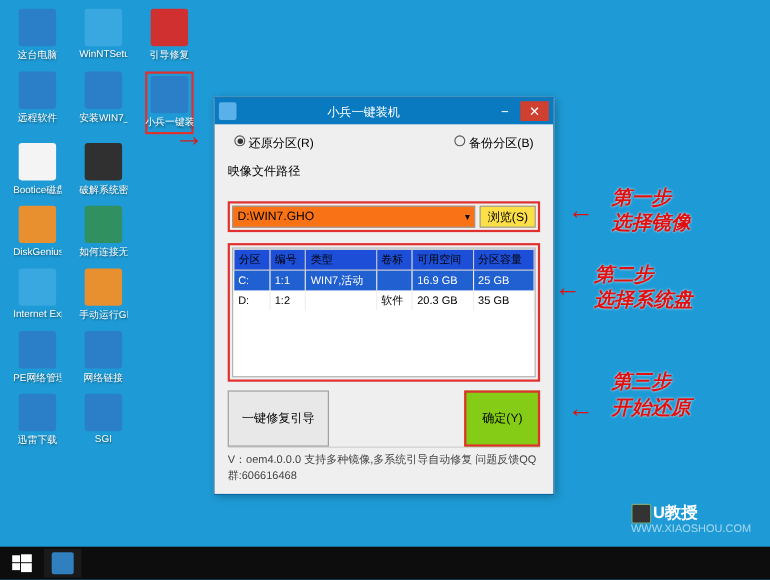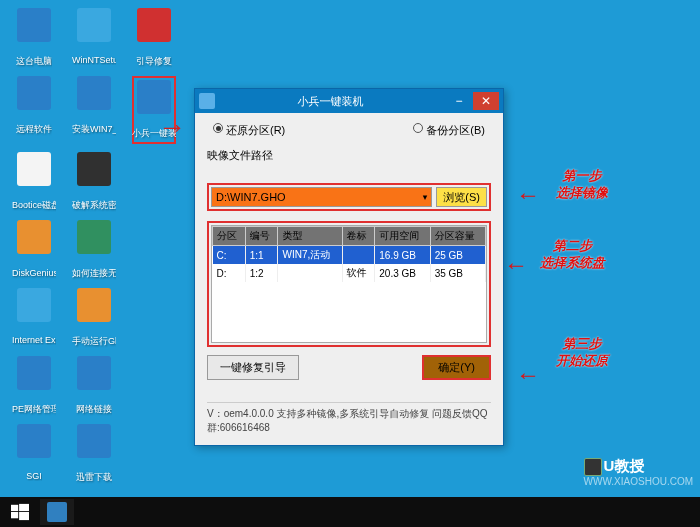--- a/index.html
+++ b/index.html
@@ -3,21 +3,21 @@
 <meta charset="utf-8">
 <style>
 * { box-sizing: border-box; margin: 0; padding: 0; font-family: "Microsoft YaHei", SimSun, sans-serif; }
 body { width: 700px; height: 527px; background: #1e9bd6; position: relative; overflow: hidden; }
 
 .desktop-icons { position: absolute; top: 8px; left: 12px; }
 .icon-col { display: flex; flex-direction: column; gap: 8px; }
 .icon-row { display: flex; gap: 16px; }
 .desktop-icon { width: 44px; display: flex; flex-direction: column; align-items: center; cursor: pointer; }
 .icon-img { width: 34px; height: 34px; border-radius: 3px; display: flex; align-items: center; justify-content: center; font-size: 18px; }
-.icon-label { color: #fff; font-size: 9px; text-align: center; margin-top: 13px; text-shadow: 1px 1px 2px rgba(0,0,0,.5); white-space: nowrap; overflow: hidden; max-width: 44px; }
+.icon-label { color: #fff; font-size: 9px; text-align: center; margin-top: 2px; text-shadow: 1px 1px 2px rgba(0,0,0,.5); white-space: nowrap; overflow: hidden; max-width: 44px; }
 .highlighted-icon { border: 2px solid #e03030; padding: 2px; }
 
 .arrow { position: absolute; font-size: 28px; color: #d02020; font-weight: bold; }
 .arrow1 { top: 108px; left: 158px; }
 
 .dialog { position: absolute; top: 88px; left: 194px; width: 310px; background: #efefef; border: 1px solid #0a66a8; box-shadow: 2px 2px 8px rgba(0,0,0,.3); }
 .titlebar { background: #0a7ac0; height: 24px; display: flex; align-items: center; padding: 0 4px; }
 .titlebar-icon { width: 16px; height: 16px; background: #5ab0e8; border-radius: 2px; }
 .titlebar-text { color: #fff; font-size: 11px; flex: 1; text-align: center; }
 .titlebar-btns { display: flex; gap: 1px; }
@@ -33,39 +33,39 @@
 
 .field-label { font-size: 11px; margin-bottom: 20px; }
 .path-row { display: flex; gap: 4px; border: 2px solid #e03030; padding: 2px; margin-bottom: 10px; }
 .path-input { flex:1; height: 20px; border:1px solid #999; background:#f97316; padding:0 4px; font-size:11px; display:flex; align-items:center; justify-content:space-between; }
 .dropdown-arrow { font-size: 9px; }
 .browse-btn { padding: 1px 6px; border:1px solid #999; background:#fde047; font-size:11px; cursor:pointer; }
 
 .table-wrap { border:2px solid #e03030; padding:2px; margin-bottom: 8px; }
 .table-inner { border:1px solid #aaa; background:#fff; height: 118px; overflow:hidden; }
 table { width: 100%; border-collapse: collapse; font-size: 10px; }
-th { background:#737373; border:1px solid #ccc; padding:2px 4px; font-weight:normal; text-align:left; }
+th { background:#1d4ed8; border:1px solid #ccc; padding:2px 4px; font-weight:normal; text-align:left; }
 td { padding:2px 4px; border-right:1px solid #eee; }
 tr.selected td { background:#2060d0; color:#fff; }
 
-.bottom-row { display:flex; justify-content:space-between; margin-bottom:22px; }
+.bottom-row { display:flex; justify-content:space-between; margin-bottom:0; }
 .repair-btn { padding:3px 12px; border:1px solid #999; background:#e8e8e8; font-size:11px; cursor:pointer; }
-.ok-btn { padding:3px 14px; border:2px solid #e03030; background:#a16207; font-size:11px; cursor:pointer; }
+.ok-btn { padding:16px 14px; border:2px solid #e03030; background:#84cc16; font-size:11px; cursor:pointer; }
 .version-row { font-size:10px; color:#444; padding-top:4px; border-top:1px solid #ccc; }
 
-.annotation { position:absolute; color:#e01010; font-weight:bold; font-size:13px; line-height:1.3; font-style:italic; text-shadow:0 0 2px #fff;text-align:center; }
+.annotation { position:absolute; color:#e01010; font-weight:bold; font-size:18px; line-height:1.3; font-style:italic; text-shadow:0 0 2px #fff; }
 .anno1 { top: 168px; left: 556px; }
 .anno2 { top: 238px; left: 540px; }
 .anno3 { top: 336px; left: 556px; }
 .arrow-red { position:absolute; color:#e01010; font-size:24px; }
 .ar1 { top: 178px; left: 516px; }
 .ar2 { top: 248px; left: 504px; }
 .ar3 { top: 358px; left: 516px; }
 
-.watermark { position:absolute; right:7px; bottom:40px; }
+.watermark { position:absolute; right:17px; bottom:40px; }
 .watermark-text { font-size:10px; color:rgba(255,255,255,.6); text-align:right; }
 .brand { display:flex; align-items:center; gap:2px; }
 .brand-icon { width:18px; height:18px; background:#333; border:1px solid #7a7; border-radius:2px; }
 .brand-text { font-size:15px; font-weight:bold; color:#fff; }
 
 .clock { position:absolute; right:10px; bottom:6px; font-size:9px; color:#fff; text-align:right; line-height:1.2; }
 
 .taskbar { position:absolute; bottom:0; left:0; right:0; height:30px; background:#0d0d0d; display:flex; align-items:center; padding:0 4px; gap:4px; }
 .start-btn { width:32px; height:26px; display:flex; align-items:center; justify-content:center; cursor:pointer; }
 .win-logo { width:18px; height:18px; }
@@ -144,25 +144,25 @@
           <div class="icon-label">PE网络管理器</div>
         </div>
         <div class="desktop-icon">
           <div class="icon-img ic-blue"></div>
           <div class="icon-label">网络链接</div>
         </div>
       </div>
       <div class="icon-row">
         <div class="desktop-icon">
           <div class="icon-img ic-blue"></div>
+          <div class="icon-label">迅雷下载</div>
+        </div>
+        <div class="desktop-icon">
+          <div class="icon-img ic-blue"></div>
           <div class="icon-label">SGI</div>
-        </div>
-        <div class="desktop-icon">
-          <div class="icon-img ic-blue"></div>
-          <div class="icon-label">迅雷下载</div>
         </div>
       </div>
     </div>
 </div>
 
 <div class="arrow arrow1">→</div>
 
 <div class="dialog">
   <div class="titlebar">
     <div class="titlebar-icon"></div>

